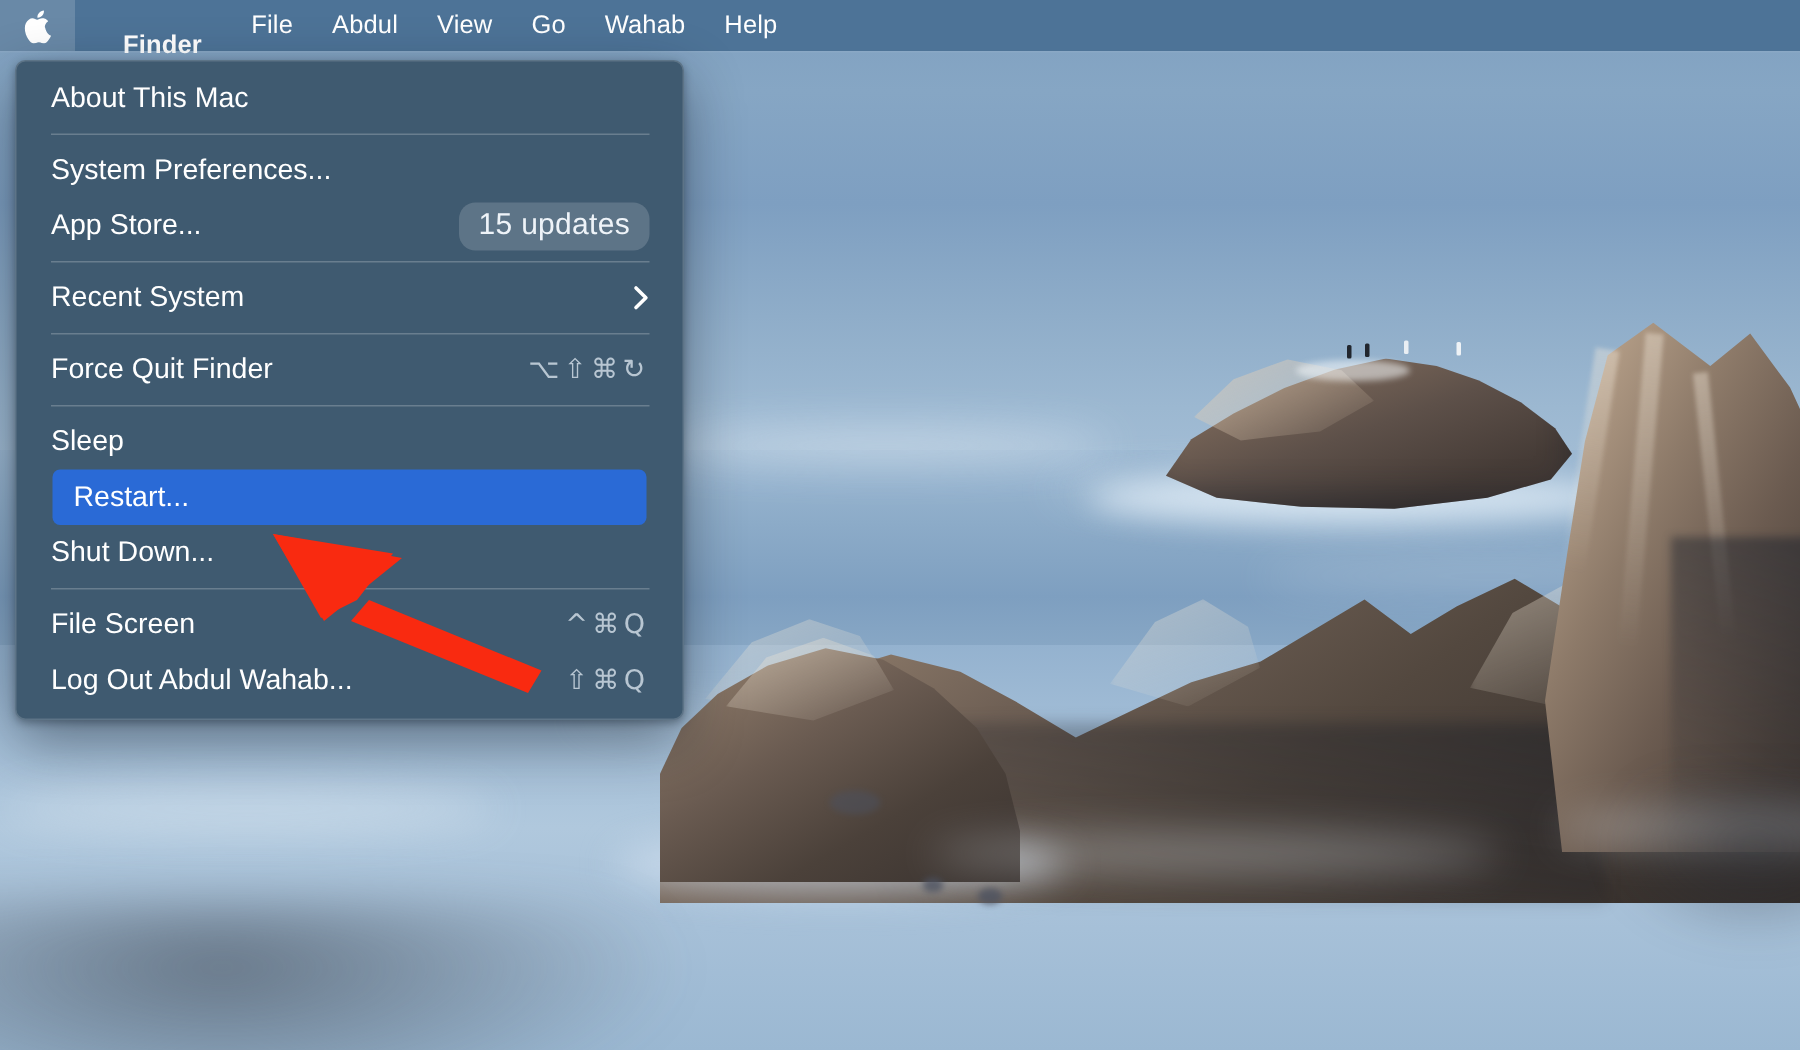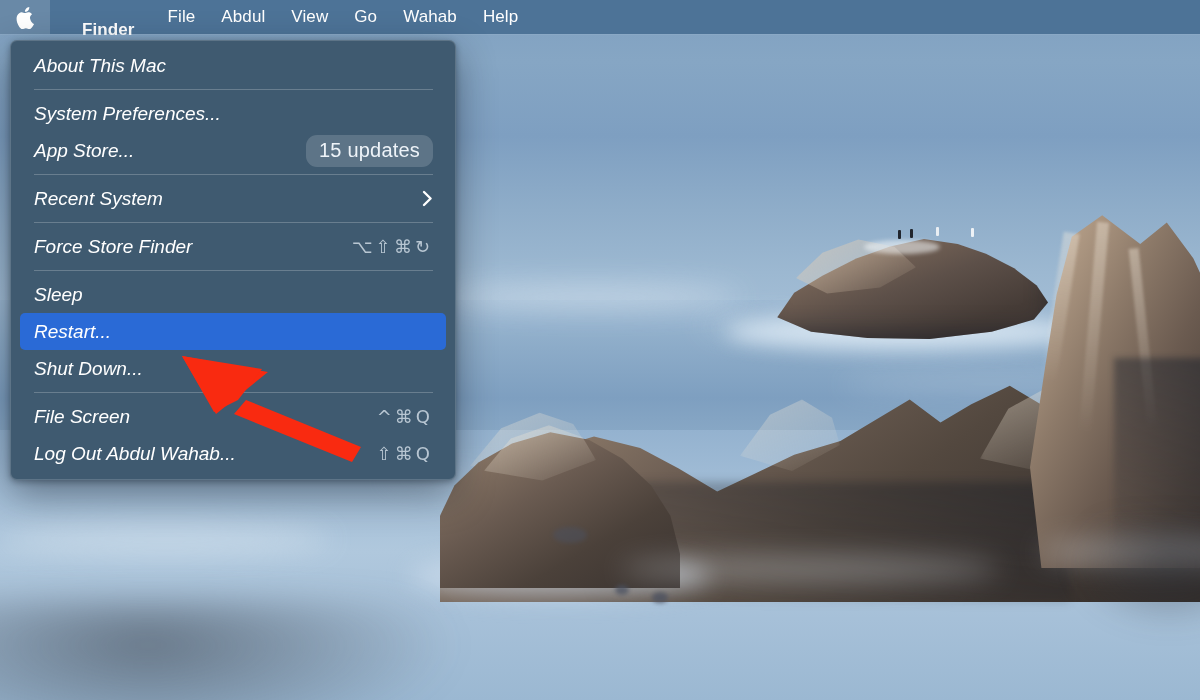--- a/index.html
+++ b/index.html
@@ -227,31 +227,31 @@
   .mrow {
     position:relative;
     height:37px;
     display:flex; align-items:center;
     padding:0 22px 0 23px;
     color:#ffffff;
     font-size:19px;
     cursor:default;
     white-space:nowrap;
   }
-  .mrow .mlabel { flex:0 0 auto;font-style:italic; }
+  .mrow .mlabel { flex:0 0 auto; }
   .mrow .spacer { flex:1 1 auto; }
   .mrow .mshort {
     color:#b8c6d2;
     font-size:18px;
     letter-spacing:3px;
     font-family:"DejaVu Sans", sans-serif;
   }
   .mrow.highlight {
     background:#2a6ad6;
-    margin:0 9px;
+    margin:0 24px;
     padding-left:14px;
     padding-right:13px;
     border-radius:5px;
   }
   .mrow .chev {
     width:11px; height:17px; display:block;
   }
   .msep {
     height:1px;
     background:rgba(255,255,255,0.22);
@@ -368,21 +368,21 @@
       <span class="mlabel">Recent System</span>
       <span class="spacer"></span>
       <svg class="chev" viewBox="0 0 11 17">
         <path d="M2 2 L8.6 8.5 L2 15" stroke="#ffffff" stroke-width="2.4" fill="none" stroke-linecap="round" stroke-linejoin="round"></path>
       </svg>
     </div>
 
     <div class="msep"></div>
 
     <div class="mrow">
-      <span class="mlabel">Force Store Finder</span>
+      <span class="mlabel">Force Quit Finder</span>
       <span class="spacer"></span>
       <span class="mshort">⌥⇧⌘↻</span>
     </div>
 
     <div class="msep"></div>
 
     <div class="mrow">
       <span class="mlabel">Sleep</span>
     </div>
 

